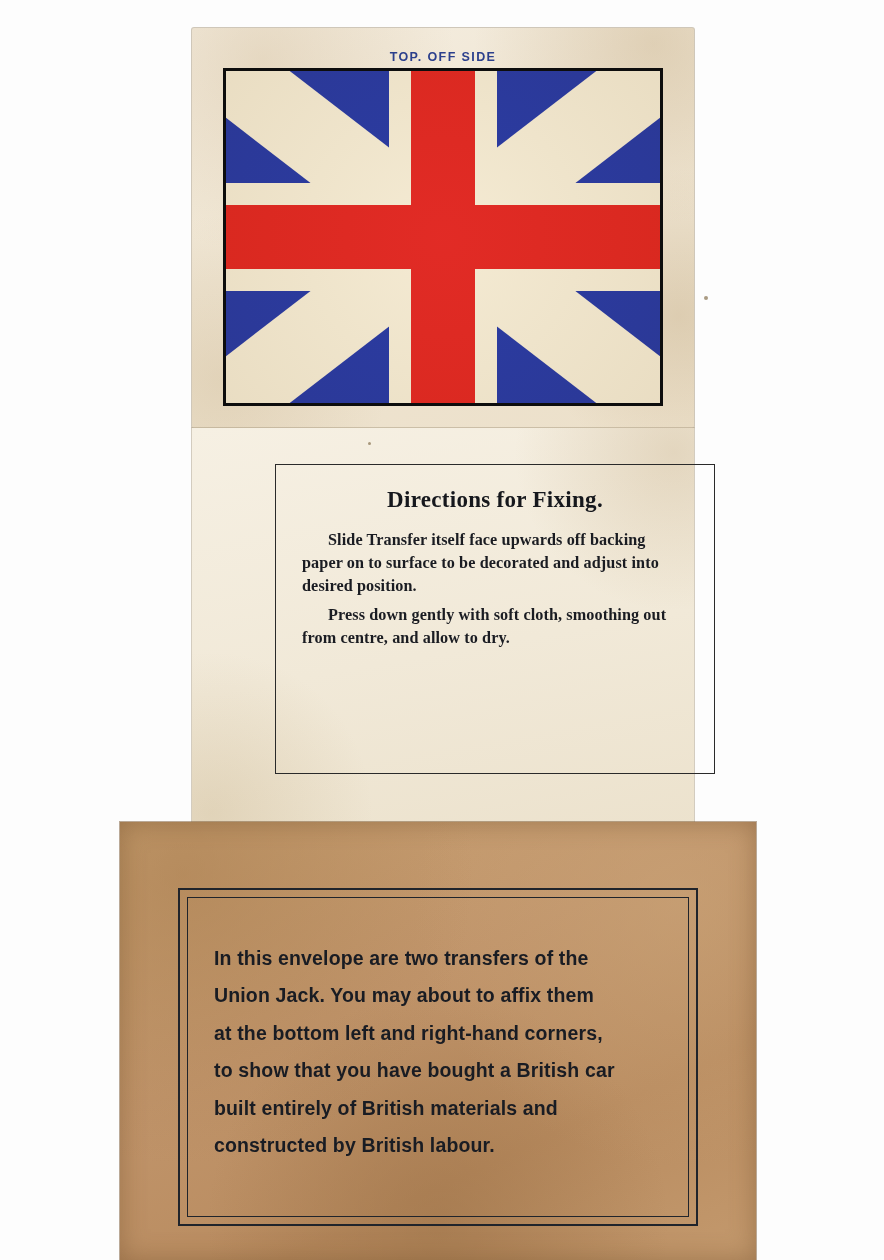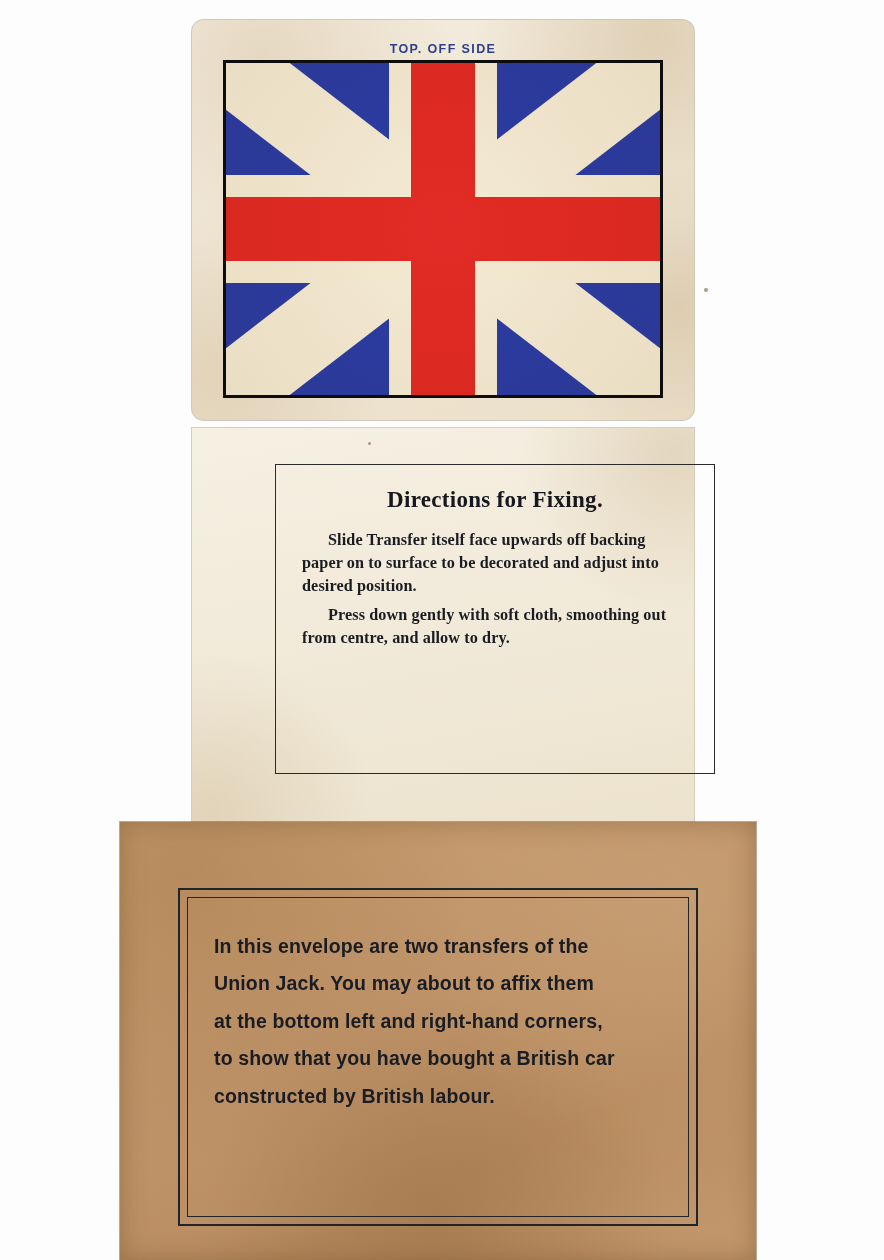--- a/index.html
+++ b/index.html
@@ -19,26 +19,26 @@
   #scan {
     position: absolute;
     inset: 0;
     background: #fdfdfd;
   }
 
   
   .flag-card {
     position: absolute;
     left: 192px;
-    top: 20px;
+    top: 28px;
     width: 502px;
     height: 400px;
     background: #f2eadb;
     box-shadow: 0 0 0 1px rgba(170,155,130,0.55);
-    border-radius: 12px;
+    border-radius: 2px;
     background-image:
       radial-gradient(circle at 14% 8%, rgba(197,170,128,0.30), rgba(197,170,128,0) 34%),
       radial-gradient(circle at 92% 4%, rgba(190,163,120,0.35), rgba(190,163,120,0) 30%),
       radial-gradient(circle at 6% 88%, rgba(196,172,132,0.30), rgba(196,172,132,0) 28%),
       radial-gradient(circle at 97% 72%, rgba(186,160,118,0.32), rgba(186,160,118,0) 26%),
       linear-gradient(160deg, #f5eee1 0%, #efe5d2 45%, #ece0ca 100%);
   }
   .flag-card .top-label {
     position: absolute;
     top: 22px;
@@ -202,21 +202,21 @@
     width: 520px;
     height: 338px;
     border: 2.5px solid #20242b;
     box-sizing: border-box;
   }
   .env-frame-inner {
     position: absolute;
     inset: 7px;
     border: 1px solid #20242b;
     box-sizing: border-box;
-    padding: 30px 26px 0 26px;
+    padding: 42px 26px 0 26px;
   }
   .env-text {
     font-family: "Liberation Sans", sans-serif;
     font-size: 19.5px;
     font-weight: bold;
     color: #191c23;
     line-height: 1.92;
     text-align: left;
     letter-spacing: 0.15px;
   }
@@ -288,19 +288,20 @@
 
   <div class="envelope">
     <div class="edge-wear"></div>
     <div class="env-frame-outer">
       <div class="env-frame-inner">
         <div class="env-text">
           <span class="env-line">In this envelope are two transfers of the</span>
           <span class="env-line">Union Jack.  You may about to affix them</span>
           <span class="env-line">at the bottom left and right-hand corners,</span>
           <span class="env-line">to show that you have bought a British car</span>
+          <span class="env-line">built  entirely  of  British  materials  and</span>
           <span class="env-line">constructed by British labour.</span>
         </div>
       </div>
     </div>
   </div>
 
 </div>
 
 </body></html>

